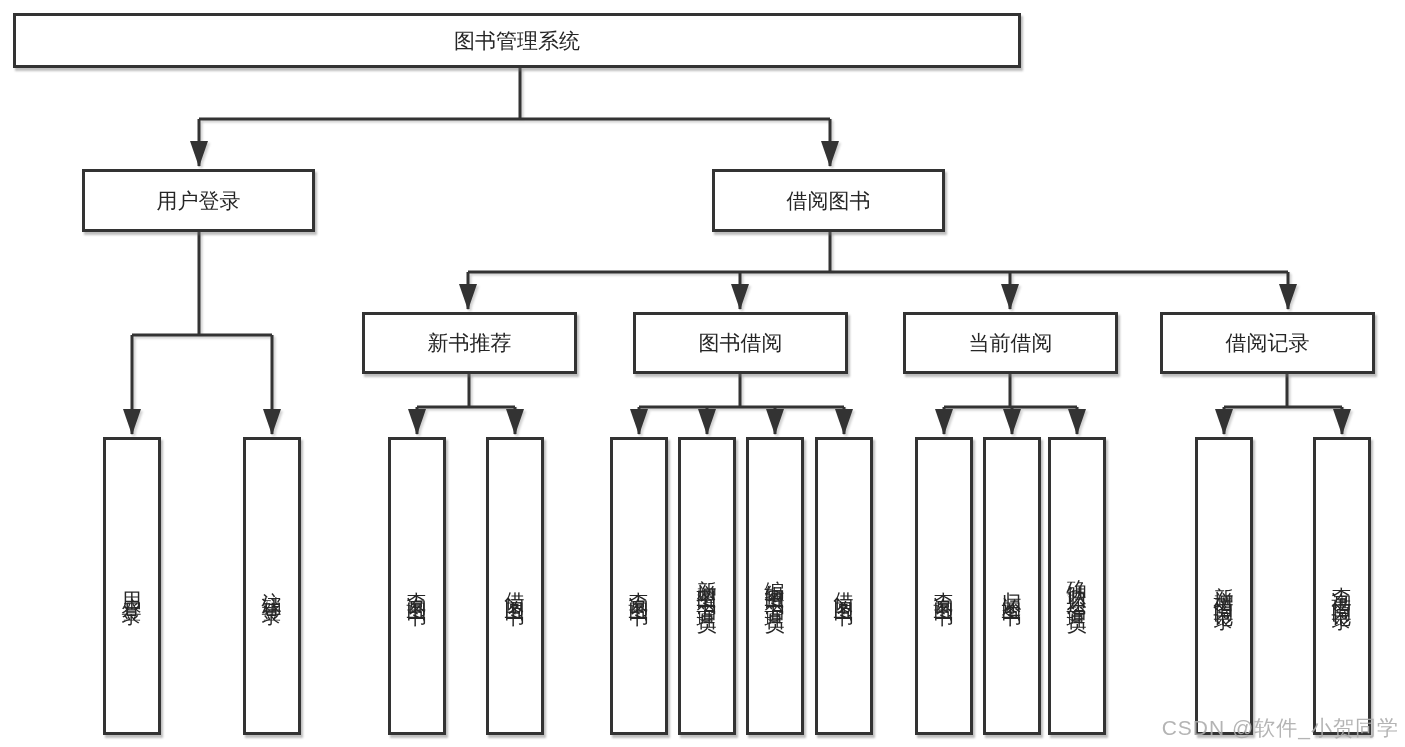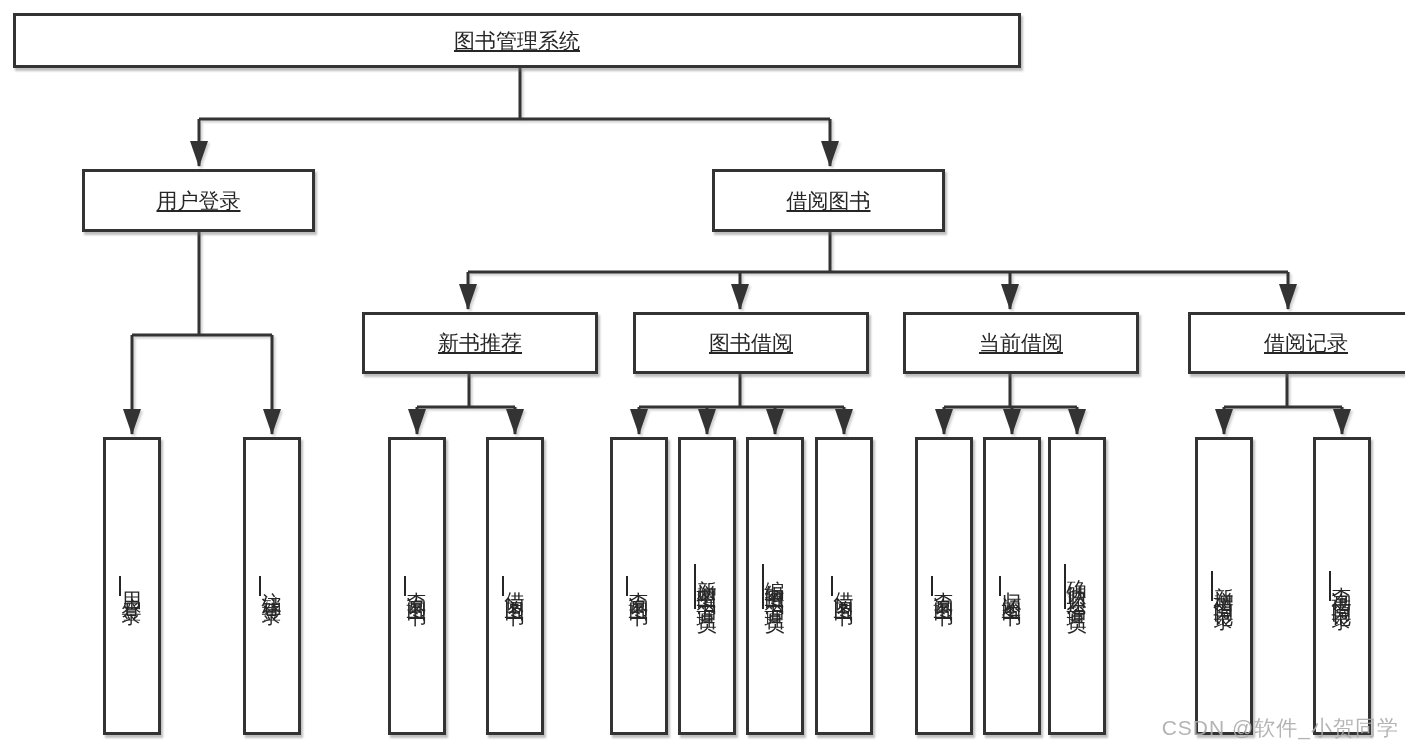--- a/index.html
+++ b/index.html
@@ -7,25 +7,24 @@
     position:relative;width:1405px;height:747px;background:#ffffff;
     font-family:"Liberation Sans",sans-serif;overflow:hidden;color:#262626;
   }
   svg.wires{position:absolute;left:0;top:0;
     filter:drop-shadow(2px 2px 1px rgba(120,120,120,.35));}
   svg.wires .wire{stroke:#333333;stroke-width:3;fill:none;}
   .node{
     position:absolute;background:#ffffff;border:3px solid #333333;
     box-sizing:border-box;display:flex;align-items:center;justify-content:center;
     box-shadow:2px 3px 2px rgba(110,110,110,.45);
-    text-decoration:underline;
   }
   .lvl1{left:13px;top:13px;width:1008px;height:55px;font-size:21px;}
   .lvl2{top:169px;width:233px;height:63px;font-size:21px;}
-  .lvl3{top:312px;width:236px;height:62px;font-size:21px;}
+  .lvl3{top:312px;width:215px;height:62px;font-size:21px;}
   .leaf{top:437px;width:58px;height:298px;font-size:20px;}
   .leaf .lbl{
     writing-mode:vertical-rl;text-orientation:mixed;
     letter-spacing:5px;line-height:1;white-space:nowrap;
   }
   .watermark{
     position:absolute;right:6px;bottom:5px;font-size:21px;
     color:rgba(172,172,172,.9);letter-spacing:1px;z-index:5;text-align:center;
   }
 </style>
@@ -84,21 +83,21 @@
 
   <div class="node lvl3" style="left:362px;">
     <span class="lbl">新书推荐</span>
   </div>
   <div class="node lvl3" style="left:633px;">
     <span class="lbl">图书借阅</span>
   </div>
   <div class="node lvl3" style="left:903px;">
     <span class="lbl">当前借阅</span>
   </div>
-  <div class="node lvl3" style="left:1188px;text-align:center;">
+  <div class="node lvl3" style="left:1160px;text-align:center;">
     <span class="lbl">借阅记录</span>
   </div>
 
   <div class="node leaf" style="left:103px;">
     <span class="lbl">用户登录</span>
   </div>
   <div class="node leaf" style="left:243px;">
     <span class="lbl">注销登录</span>
   </div>
 

